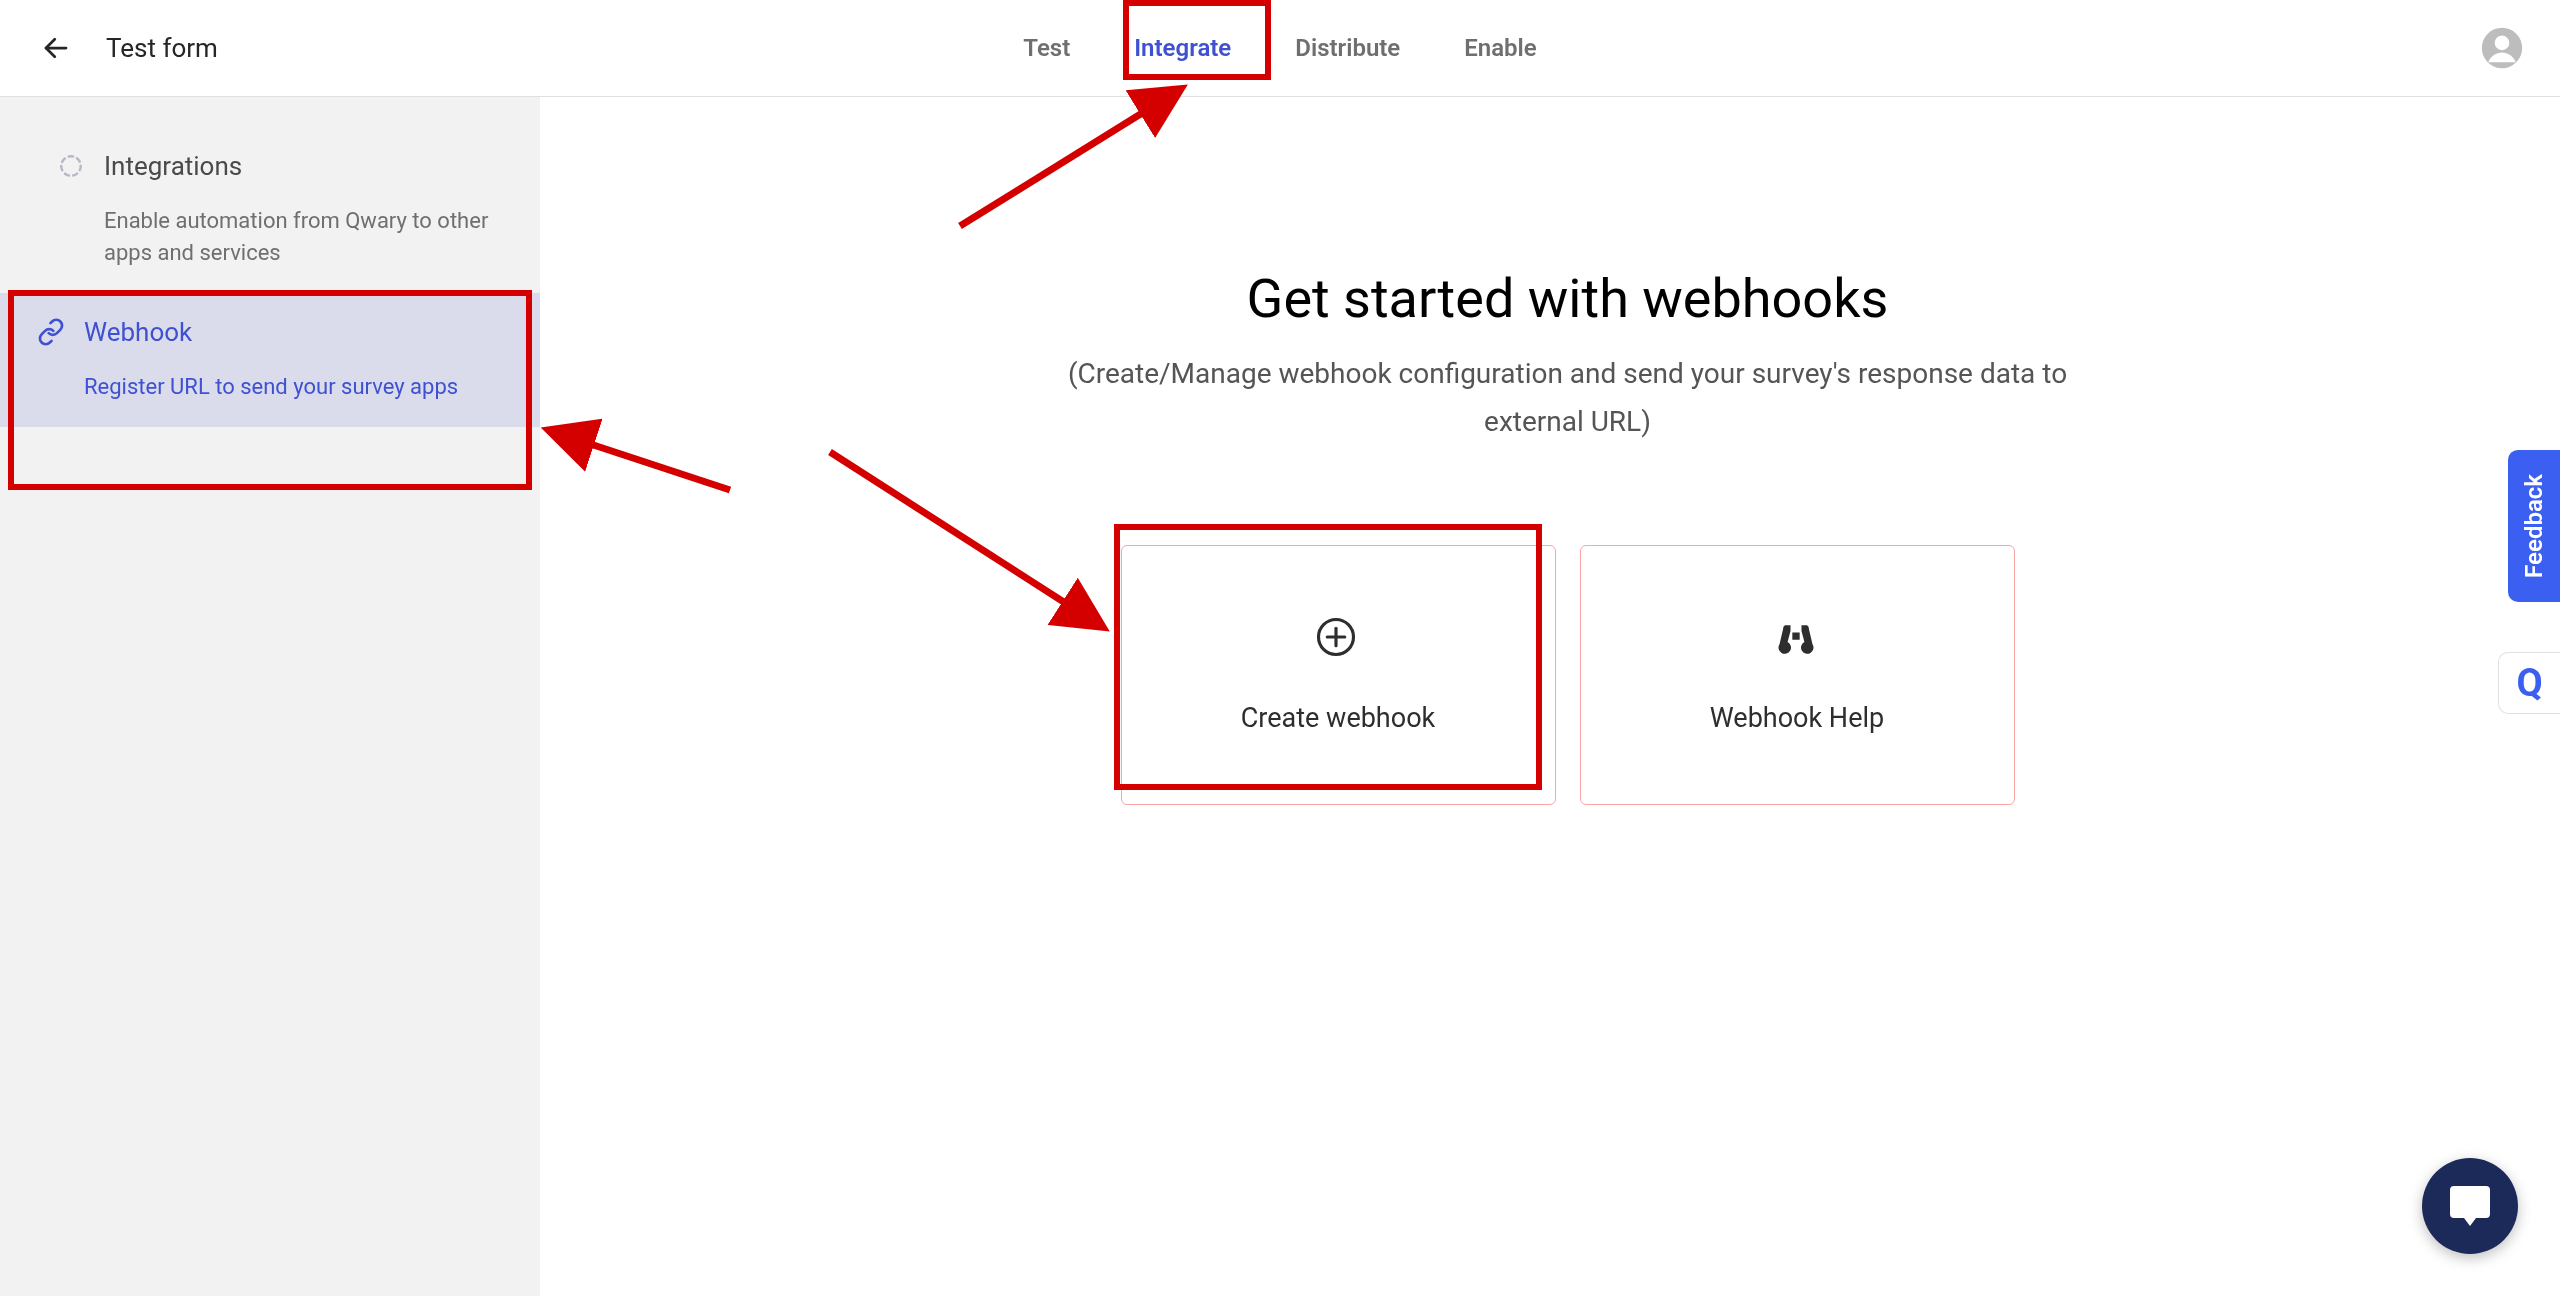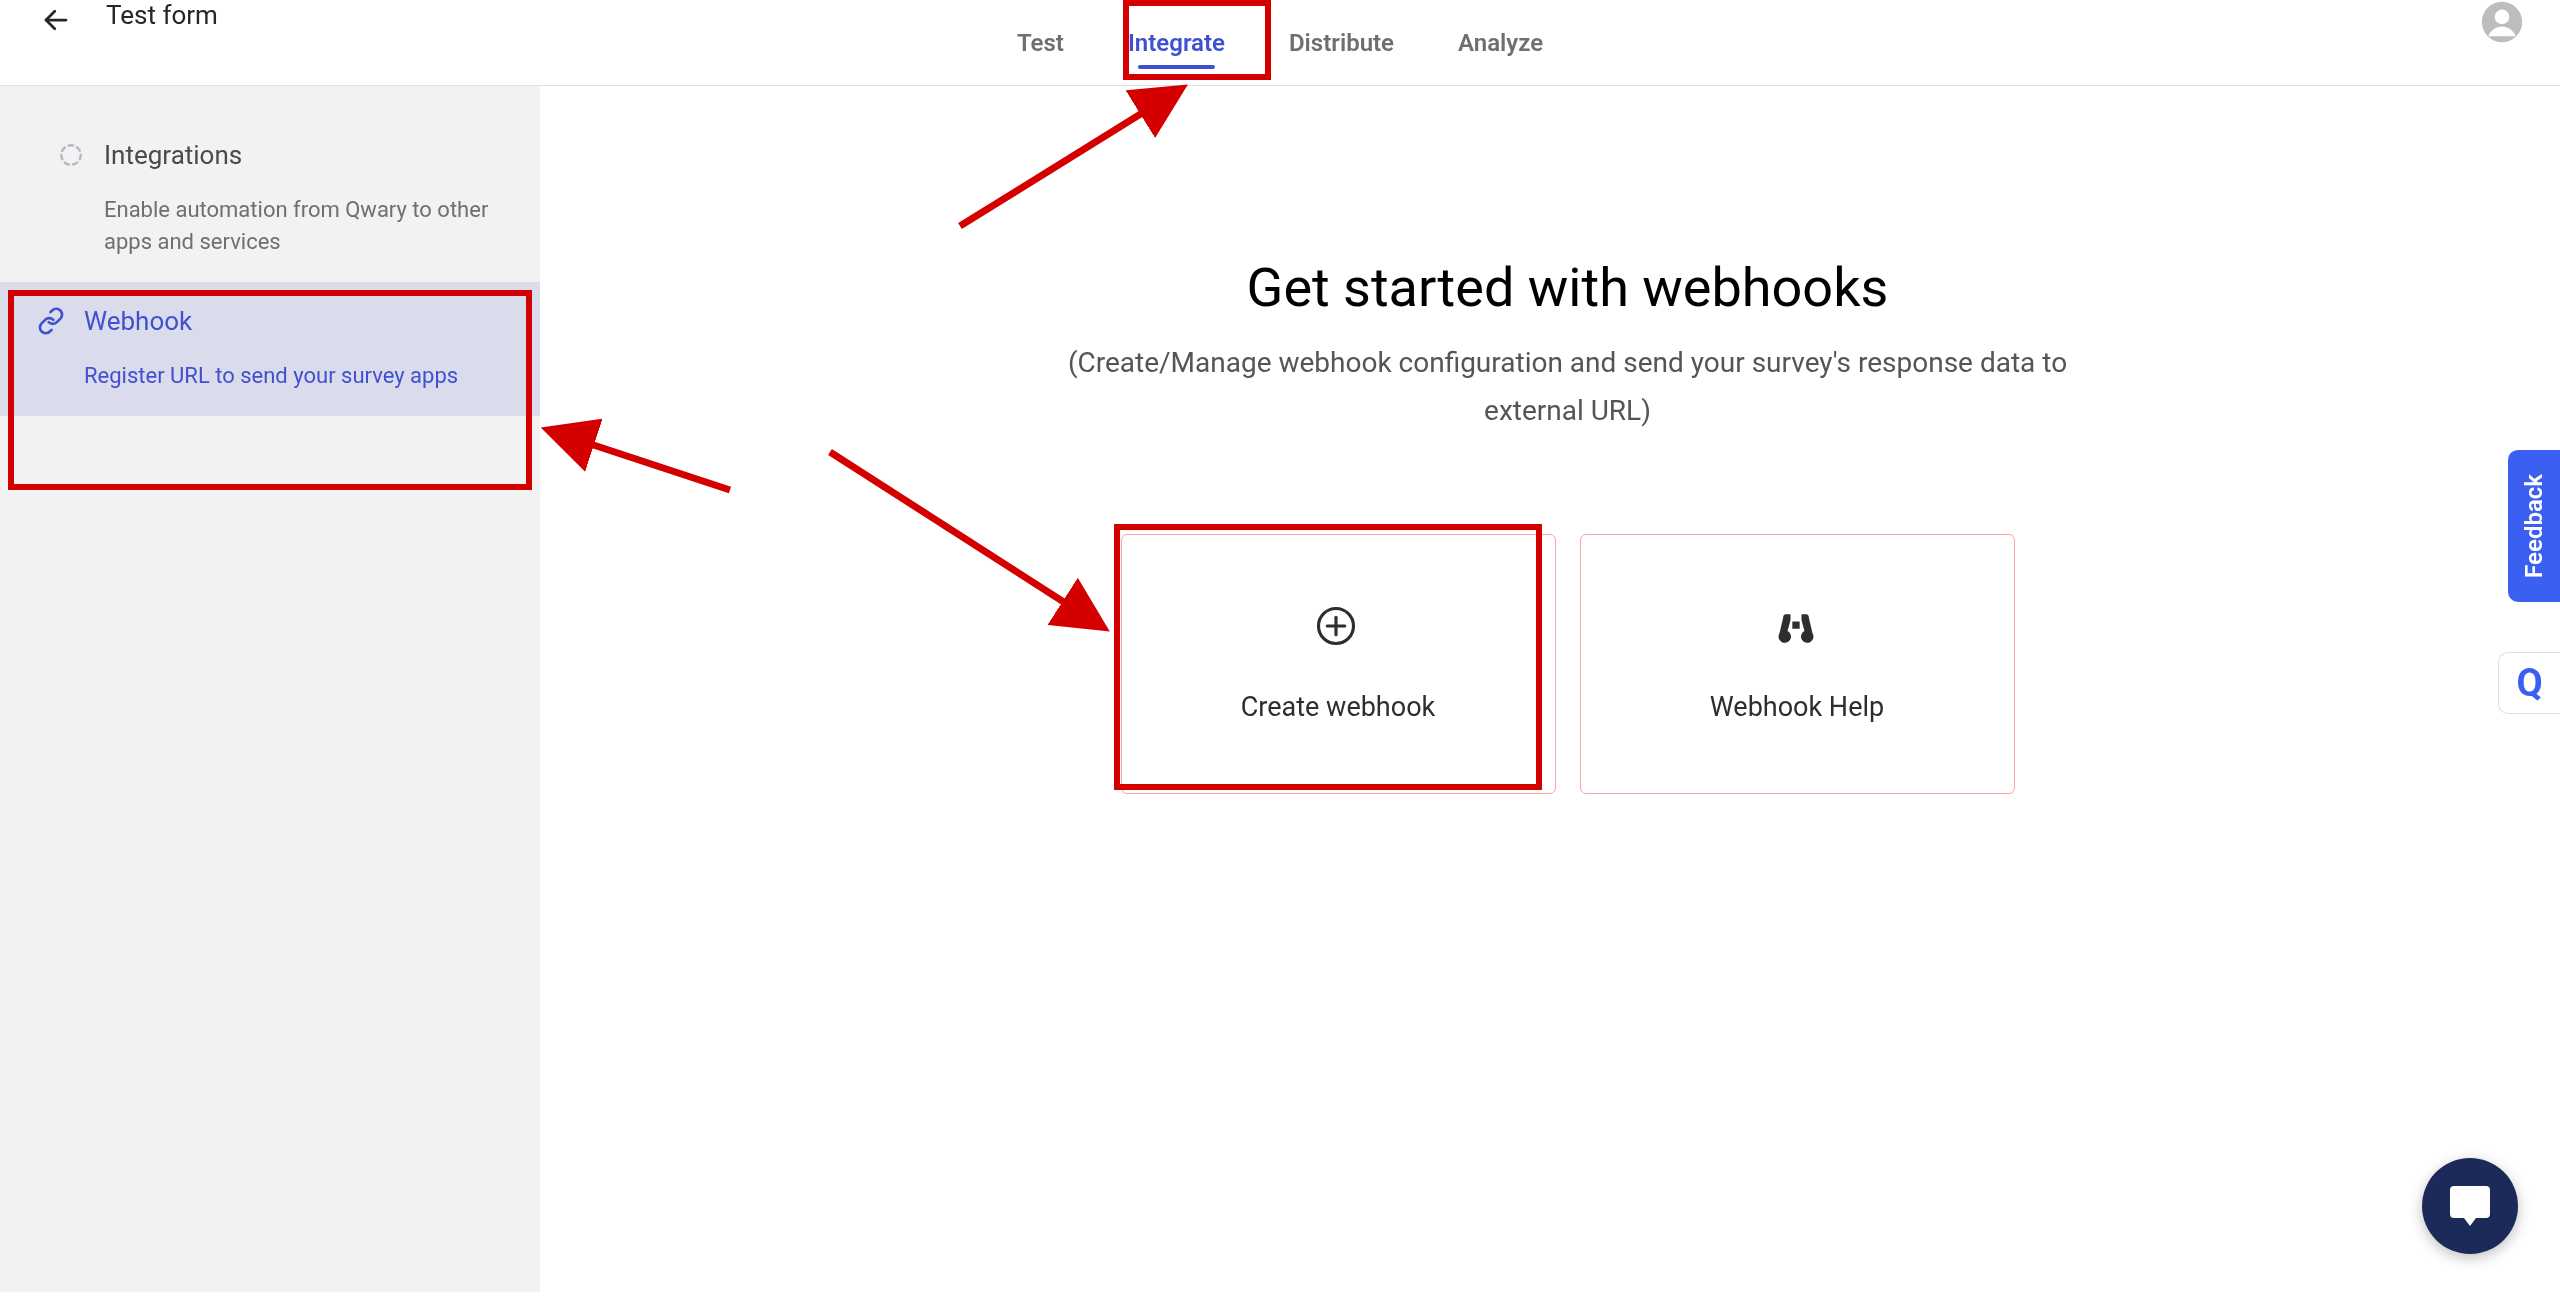--- a/index.html
+++ b/index.html
@@ -26,24 +26,24 @@
   body {
     width: 2560px;
     height: 1296px;
     transform-origin: top left;
     position: relative;
     overflow: hidden;
   }
 
   
   .header {
-    height: 86px;
+    height: 97px;
     border-bottom: 1px solid var(--border-gray);
     display: flex;
-    align-items: flex-start;
+    align-items: center;
     padding: 0 36px;
     position: relative;
   }
   .back-btn {
     width: 40px;
     height: 40px;
     display: flex;
     align-items: center;
     justify-content: center;
     cursor: pointer;
@@ -266,21 +266,21 @@
         <line x1="20" y1="12" x2="4" y2="12"></line>
         <polyline points="11 19 4 12 11 5"></polyline>
       </svg>
   </div>
   <div class="form-title">Test form</div>
 
   <div class="tabs">
     <div class="tab">Test</div>
     <div class="tab active">Integrate</div>
     <div class="tab">Distribute</div>
-    <div class="tab">Analyze</div>
+    <div class="tab">Enable</div>
   </div>
 
   <div class="avatar">
     <svg viewBox="0 0 24 24" fill="currentColor">
         <circle cx="12" cy="12" r="11"></circle>
         <circle cx="12" cy="9.2" r="4" fill="#fff"></circle>
         <path d="M4.5 19.8c1.4-3.4 4.3-5.3 7.5-5.3s6.1 1.9 7.5 5.3" fill="#fff"></path>
       </svg>
   </div>
 </div>

